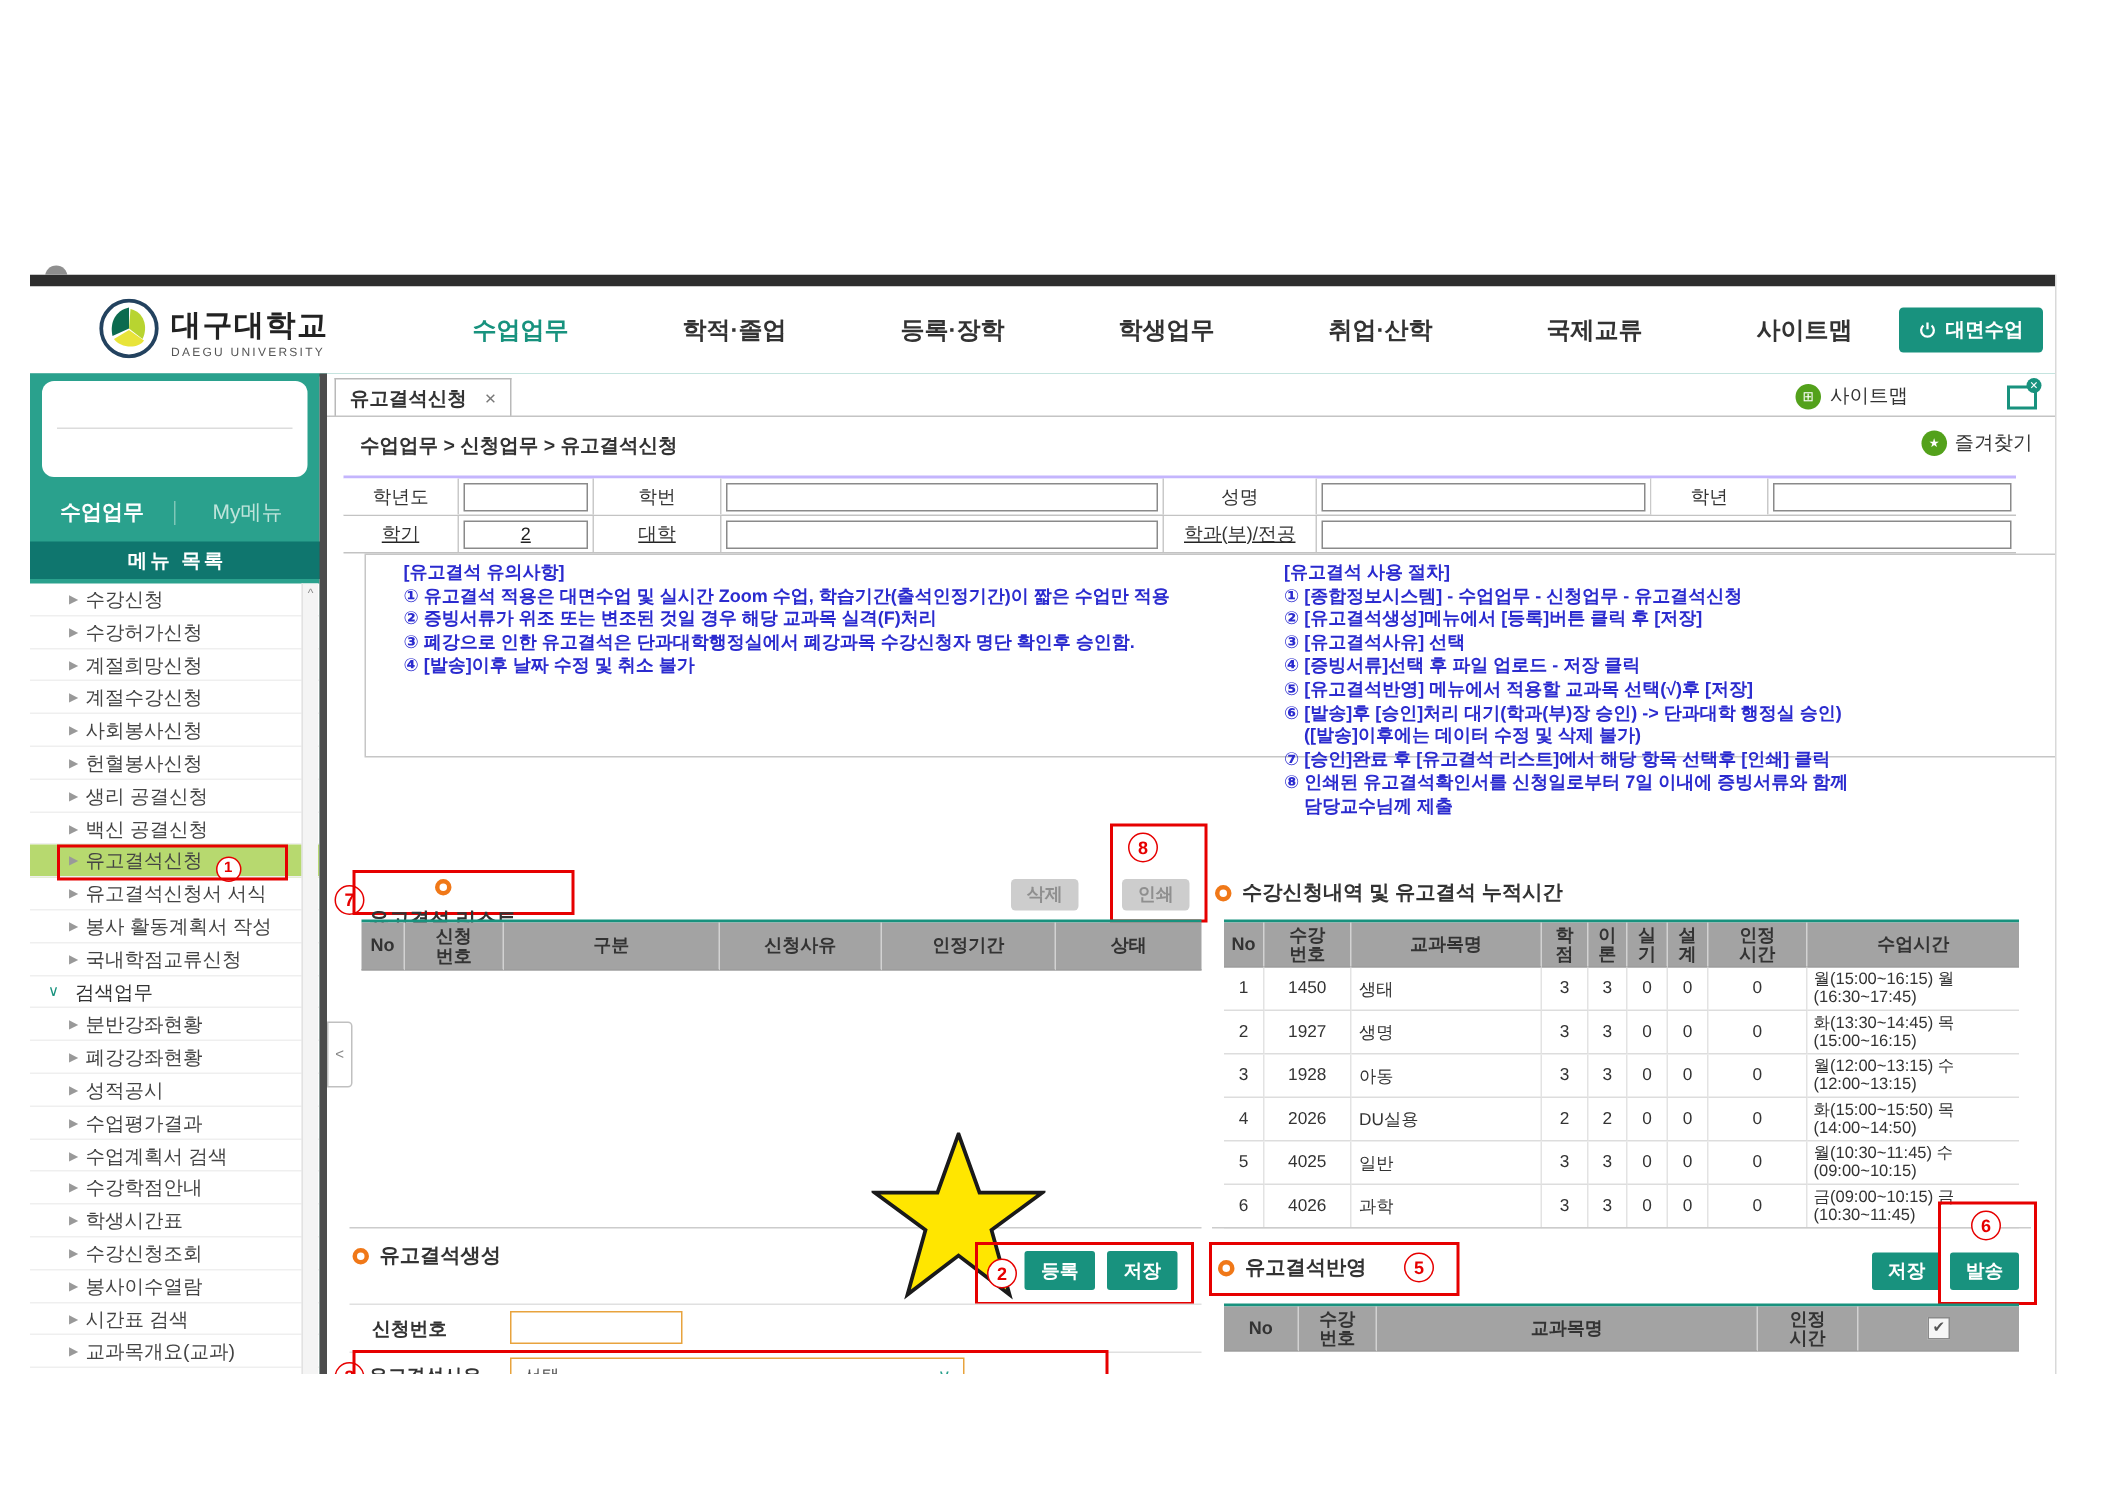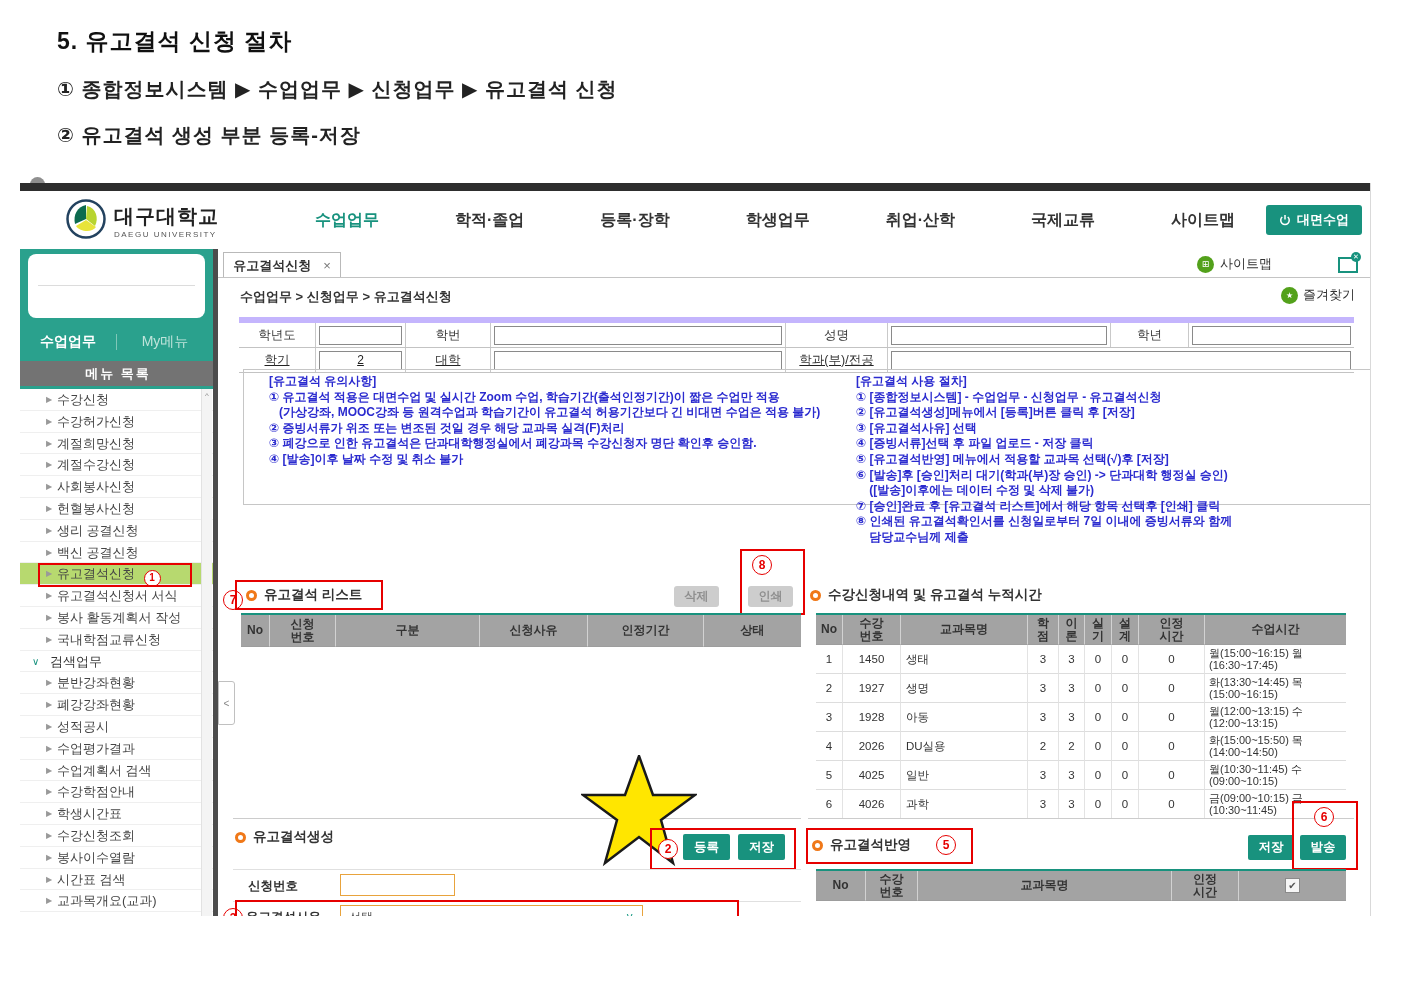--- a/index.html
+++ b/index.html
@@ -26,21 +26,21 @@
   
   .sidebar{position:absolute;left:0;top:66px;width:193px;height:667px;background:#2aa18d;}
   .side-divider{position:absolute;left:193px;top:66px;width:5px;height:667px;background:#4c4c4c;}
   .userbox{position:absolute;left:8px;top:5px;width:177px;height:64px;background:#fff;border-radius:8px;}
   .userbox-line{position:absolute;left:10px;top:31px;width:157px;height:1px;background:#dcdcdc;}
   .side-tabs{position:absolute;left:0;top:80px;width:193px;height:26px;display:flex;align-items:center;}
   .side-tab{flex:1;text-align:center;font-size:14px;cursor:pointer;}
   .side-tab.primary{color:#fff;font-weight:bold;}
   .side-tab.secondary{color:#bfe4db;}
   .side-tab-sep{width:1px;height:16px;background:#7fc7b8;}
-  .menu-title{position:absolute;left:0;top:112px;width:196px;height:25px;background:#737373;color:#fff;
+  .menu-title{position:absolute;left:0;top:112px;width:196px;height:25px;background:#0f766e;color:#fff;
               font-size:13px;font-weight:bold;display:flex;align-items:center;justify-content:center;letter-spacing:2px;}
   .menu-list{position:absolute;left:0;top:140px;width:193px;height:527px;background:#fff;overflow:hidden;}
   .menu-item{position:relative;height:21.8px;line-height:21.8px;padding-left:37px;font-size:13px;color:#444;
              border-bottom:1px solid #efefef;white-space:nowrap;cursor:pointer;box-sizing:border-box;}
   .menu-item .arr{position:absolute;left:26px;top:0;color:#999;font-size:8px;}
   .menu-item.group{padding-left:30px;color:#333;}
   .menu-item.group .arr{left:12px;color:#18927e;font-size:10px;}
   .menu-item.hl{background:#b7d96f;}
   .menu-item.hl .redbox{position:absolute;left:18px;top:0px;width:150px;height:20px;border:2px solid #e60000;}
   .scrolltrack{position:absolute;right:1px;top:140px;width:10px;height:527px;background:#f4f4f4;border-left:1px solid #e2e2e2;}
@@ -53,21 +53,21 @@
   .tabline{position:absolute;left:0;top:28px;width:1152px;height:1px;background:#c4c4c4;}
   .sitemap-top{position:absolute;right:98px;top:6px;display:flex;align-items:center;gap:6px;font-size:13px;color:#333;cursor:pointer;}
   .gicon{display:inline-flex;width:17px;height:17px;border-radius:50%;background:#53a11b;color:#fff;font-size:9px;
          align-items:center;justify-content:center;}
   .winicon{position:absolute;right:12px;top:8px;width:16px;height:12px;border:2px solid #18927e;position:absolute;cursor:pointer;}
   .winicon:before{content:"✕";position:absolute;right:-5px;top:-7px;background:#18927e;color:#fff;font-size:7px;border-radius:50%;
                   width:10px;height:10px;display:flex;align-items:center;justify-content:center;}
   .breadcrumb{position:absolute;left:22px;top:39px;font-size:13px;font-weight:bold;color:#333;}
   .favorite{position:absolute;right:15px;top:37px;display:flex;align-items:center;gap:5px;font-size:13px;color:#333;cursor:pointer;}
   
-  .sform{position:absolute;left:21px;top:68px;width:1115px;border-top:6px solid #c4b5fd;font-size:12.5px;}
+  .sform{position:absolute;left:11px;top:68px;width:1115px;border-top:2px solid #c4b5fd;font-size:12.5px;}
   .srow{display:grid;grid-template-columns:77px 90px 85px 295px 102px 223px 78px 165px;height:24px;border-bottom:1px solid #c3c3c3;}
   .srow.r2{grid-template-columns:77px 90px 85px 295px 102px 1fr;text-decoration:underline;}
   .scell{border-right:1px solid #c9c9c9;display:flex;align-items:center;justify-content:center;color:#333;}
   .scell.lbl{background:#fff;}
   .scell.inp{justify-content:stretch;padding:2px 3px;}
   .scell.inp .ibox{flex:1;height:17px;border:1px solid #8a8a8a;background:#fff;font-size:12px;display:flex;align-items:center;justify-content:center;color:#222;}
   .srow .scell:last-child{border-right:none;}
   
   .notice{position:absolute;left:25px;top:120px;width:1305px;height:136px;border:1px solid #c6c6c6;box-sizing:border-box;}
   .ncol{position:absolute;top:4px;font-size:12px;font-weight:bold;color:#2b2bcf;line-height:15.6px;}
@@ -106,25 +106,20 @@
             font-size:10px;color:#555;cursor:pointer;}
   .collapse{position:absolute;left:0px;top:432px;width:15px;height:42px;border:1px solid #c0c0c0;background:#fff;
             display:flex;align-items:center;justify-content:center;color:#888;font-size:10px;cursor:pointer;border-radius:0 3px 3px 0;}
   .star{position:absolute;pointer-events:none;}
 </style>
 </head>
 <body>
 
 <div class="page">
 
-  <div class="intro">
-    <div class="intro-title">5. 유고결석 신청 절차</div>
-    <div class="intro-line">① 종합정보시스템 ▶ 수업업무 ▶ 신청업무 ▶ 유고결석 신청</div>
-    <div class="intro-line">② 유고결석 생성 부분 등록-저장</div>
-  </div>
 
   <div class="top-dot" style="position:absolute;left:30px;top:177px;width:15px;height:15px;border-radius:50%;background:#8f8f8f;"></div>
 
   <div class="app">
     <div class="topbar"></div>
 
     <div class="appheader">
       <div class="logo">
         <svg width="40" height="40" viewBox="0 0 40 40">
           <circle cx="20" cy="20" r="18.5" fill="#fff" stroke="#23425f" stroke-width="2.5"></circle>
@@ -253,21 +248,20 @@
           <div class="scell inp">
               <div class="ibox"></div>
             </div>
         </div>
       </div>
 
       <div class="notice">
         <div class="ncol" style="left:25px;width:600px;">
           <div class="nline">[유고결석 유의사항]</div>
           <div class="nline">① 유고결석 적용은 대면수업 및 실시간 Zoom 수업, 학습기간(출석인정기간)이 짧은 수업만 적용</div>
-          <div class="nline">   (가상강좌, MOOC강좌 등 원격수업과 학습기간이 유고결석 허용기간보다 긴 비대면 수업은 적용 불가)</div>
           <div class="nline">② 증빙서류가 위조 또는 변조된 것일 경우 해당 교과목 실격(F)처리</div>
           <div class="nline">③ 폐강으로 인한 유고결석은 단과대학행정실에서 폐강과목 수강신청자 명단 확인후 승인함.</div>
           <div class="nline">④ [발송]이후 날짜 수정 및 취소 불가</div>
         </div>
         <div class="ncol" style="left:612px;width:560px;">
           <div class="nline">[유고결석 사용 절차]</div>
           <div class="nline">① [종합정보시스템] - 수업업무 - 신청업무 - 유고결석신청</div>
           <div class="nline">② [유고결석생성]메뉴에서 [등록]버튼 클릭 후 [저장]</div>
           <div class="nline">③ [유고결석사유] 선택</div>
           <div class="nline">④ [증빙서류]선택 후 파일 업로드 - 저장 클릭</div>
@@ -275,21 +269,21 @@
           <div class="nline">⑥ [발송]후 [승인]처리 대기(학과(부)장 승인) -&gt; 단과대학 행정실 승인)</div>
           <div class="nline">    ([발송]이후에는 데이터 수정 및 삭제 불가)</div>
           <div class="nline">⑦ [승인]완료 후 [유고결석 리스트]에서 해당 항목 선택후 [인쇄] 클릭</div>
           <div class="nline">⑧ 인쇄된 유고결석확인서를 신청일로부터 7일 이내에 증빙서류와 함께</div>
           <div class="nline">    담당교수님께 제출</div>
         </div>
       </div>
 
       <div style="position:absolute;left:5px;top:341px;" class="ann">7</div>
       <div class="redbox-abs" style="left:17px;top:331px;width:144px;height:26px;"></div>
-      <div class="sect-title" style="position:absolute;left:28px;top:337px;">
+      <div class="sect-title" style="position:absolute;left:28px;top:337px;flex-direction:column;">
         <span class="donut"></span>
         <span>유고결석 리스트</span>
       </div>
       <div class="graybtn" style="position:absolute;left:456px;top:337px;">삭제</div>
       <div class="graybtn" style="position:absolute;left:530px;top:337px;">인쇄</div>
       <div style="position:absolute;left:534px;top:306px;" class="ann">8</div>
       <div class="redbox-abs" style="left:522px;top:300px;width:61px;height:62px;"></div>
       <div class="gtable" style="left:23px;top:364px;width:560px;">
         <div class="ghead" style="grid-template-columns:29px 66px 144px 108px 116px 1fr;height:32px;">
           <div>No</div>

